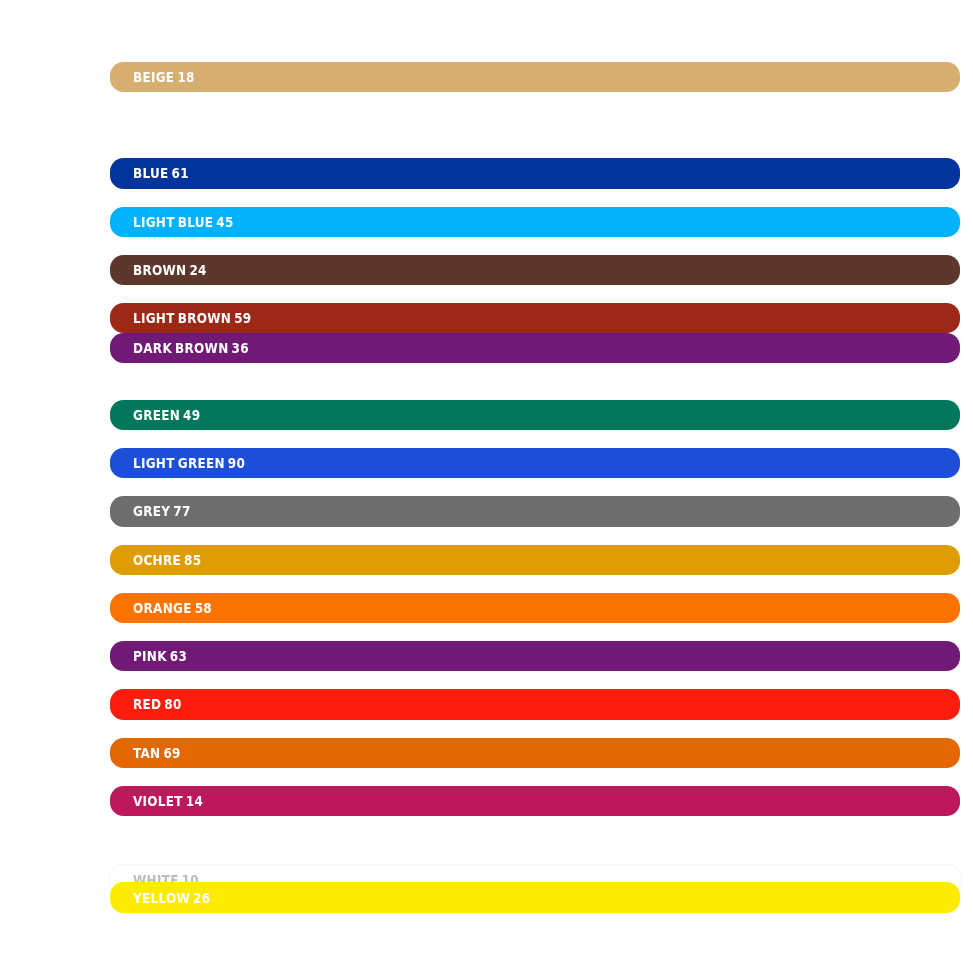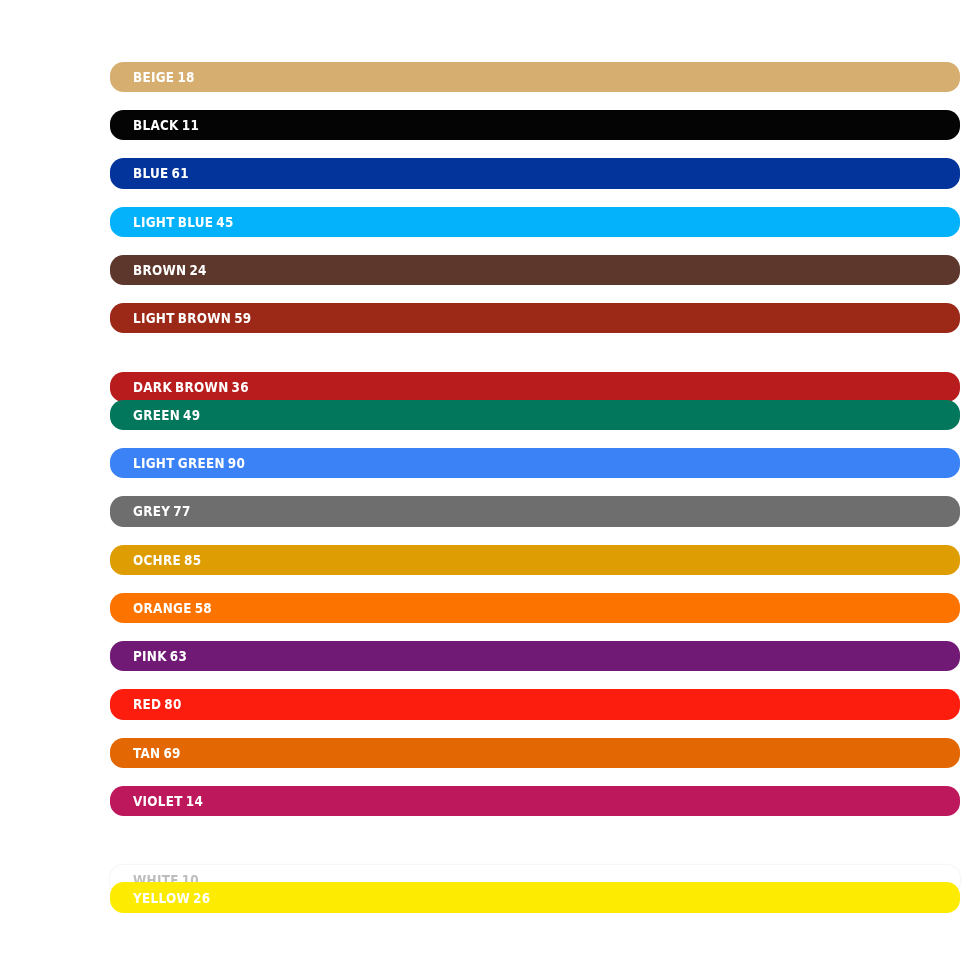--- a/index.html
+++ b/index.html
@@ -28,49 +28,46 @@
 </style>
 </head>
 <body>
 
 <div id="chart">
 
   <div class="bar" style="top:61.7px;background:#d6ae70;">
     <span class="bar-label" style="color:#ffffff;">BEIGE 18</span>
   </div>
 
-  <div class="bar" style="top:109.98px;background:#040404;">
-    <span class="bar-label" style="color:#ffffff;">BLACK 11</span>
-  </div>
 
   <div class="bar" style="top:158.26px;background:#03349b;">
     <span class="bar-label" style="color:#ffffff;">BLUE 61</span>
   </div>
 
   <div class="bar" style="top:206.54px;background:#03b2fb;">
     <span class="bar-label" style="color:#ffffff;">LIGHT BLUE 45</span>
   </div>
 
   <div class="bar" style="top:254.82px;background:#5d372b;">
     <span class="bar-label" style="color:#ffffff;">BROWN 24</span>
   </div>
 
   <div class="bar" style="top:303.10px;background:#9c2817;">
     <span class="bar-label" style="color:#ffffff;">LIGHT BROWN 59</span>
   </div>
 
-  <div class="bar" style="top:372px;background:#b91c1c;">
+  <div class="bar" style="top:333px;background:#701a75;">
     <span class="bar-label" style="color:#ffffff;">DARK BROWN 36</span>
   </div>
 
   <div class="bar" style="top:399.66px;background:#03775c;text-align:right;">
     <span class="bar-label" style="color:#ffffff;">GREEN 49</span>
   </div>
 
-  <div class="bar" style="top:447.94px;background:#3b82f6;">
+  <div class="bar" style="top:447.94px;background:#1d4ed8;">
     <span class="bar-label" style="color:#ffffff;">LIGHT GREEN 90</span>
   </div>
 
   <div class="bar" style="top:496.22px;background:#6e6e6e;">
     <span class="bar-label" style="color:#ffffff;">GREY 77</span>
   </div>
 
   <div class="bar" style="top:544.50px;background:#de9e03;">
     <span class="bar-label" style="color:#ffffff;">OCHRE 85</span>
   </div>

